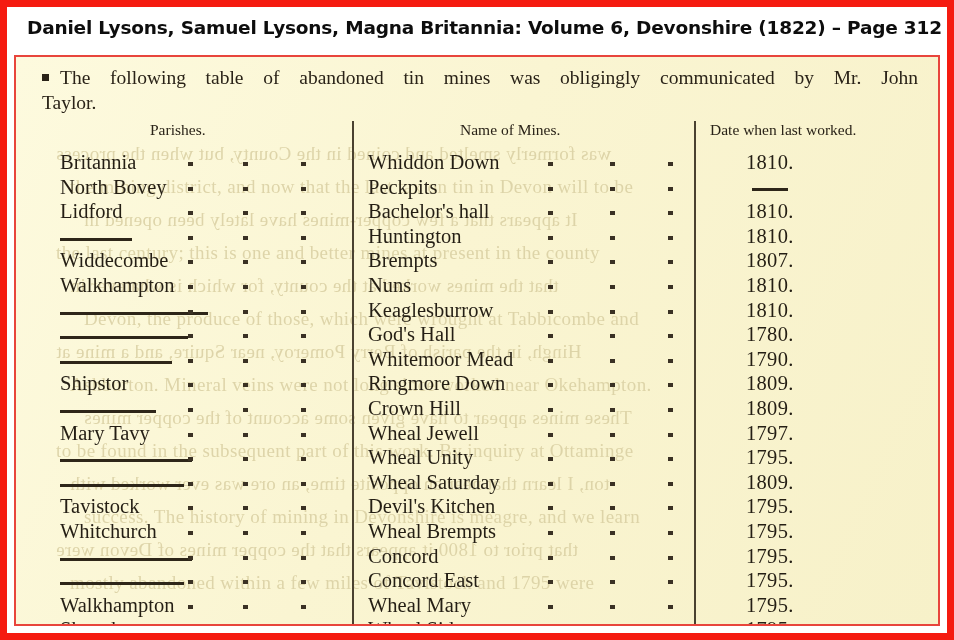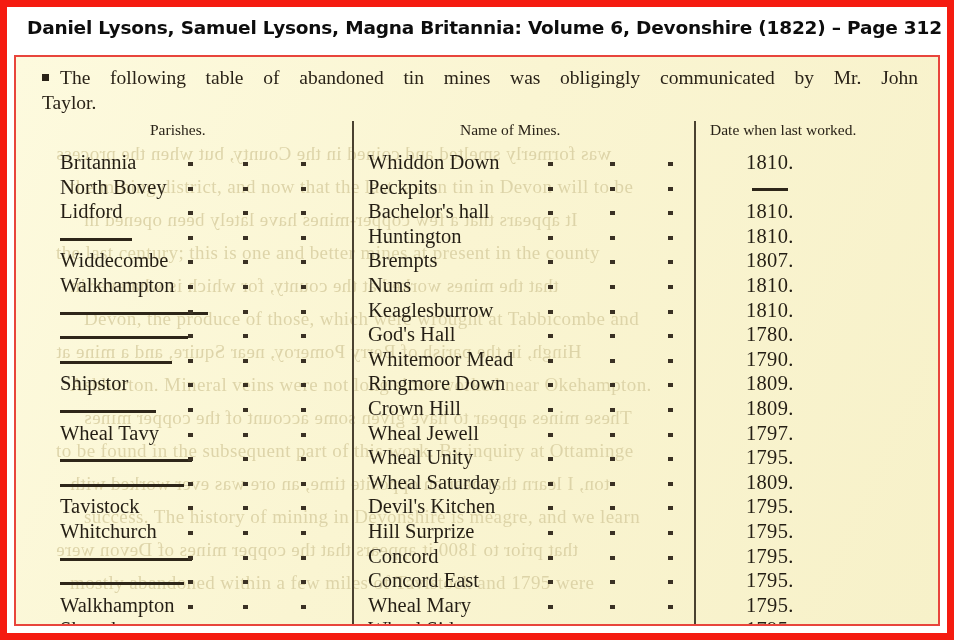--- a/index.html
+++ b/index.html
@@ -431,21 +431,21 @@
               </span>
               <span class="c-mine">Crown Hill</span>
               <span class="leaders lead-m">
                 <i></i>
                 <i></i>
                 <i></i>
               </span>
               <span class="c-date">1809.</span>
             </div>
             <div class="row">
-              <span class="c-parish">Wheal Tavy</span>
+              <span class="c-parish">Mary Tavy</span>
               <span class="leaders lead-p">
                 <i></i>
                 <i></i>
                 <i></i>
               </span>
               <span class="c-mine">Wheal Jewell</span>
               <span class="leaders lead-m">
                 <i></i>
                 <i></i>
                 <i></i>
@@ -497,21 +497,21 @@
               </span>
               <span class="c-date">1795.</span>
             </div>
             <div class="row">
               <span class="c-parish">Whitchurch</span>
               <span class="leaders lead-p">
                 <i></i>
                 <i></i>
                 <i></i>
               </span>
-              <span class="c-mine">Hill Surprize</span>
+              <span class="c-mine">Wheal Brempts</span>
               <span class="leaders lead-m">
                 <i></i>
                 <i></i>
                 <i></i>
               </span>
               <span class="c-date">1795.</span>
             </div>
             <div class="row">
               <span class="ditto-rule w6"></span>
               <span class="leaders lead-p">

